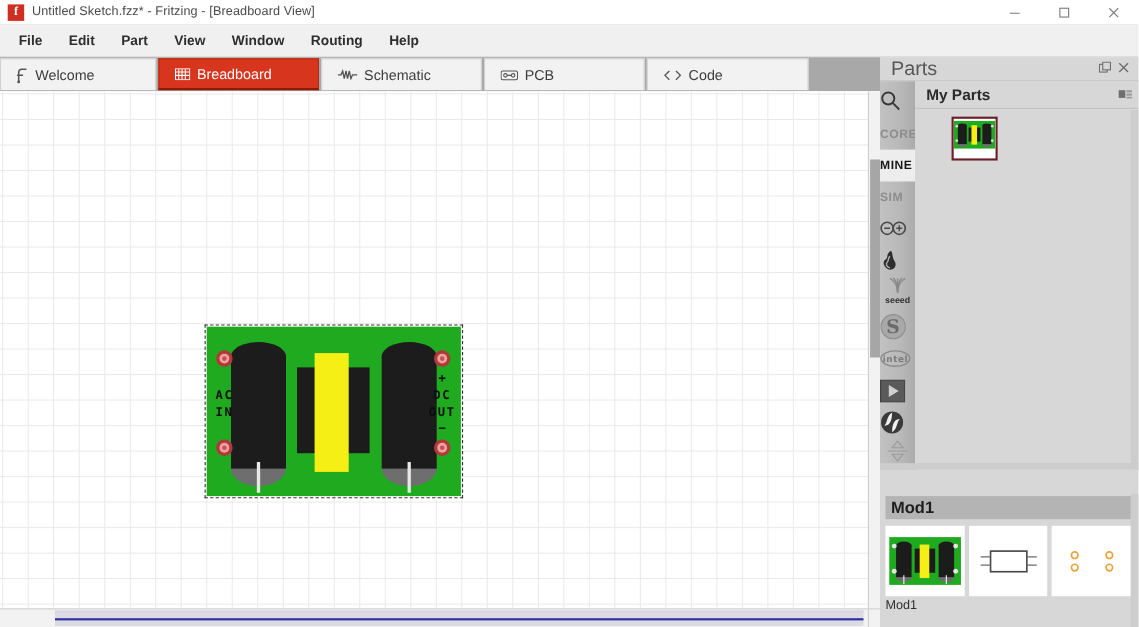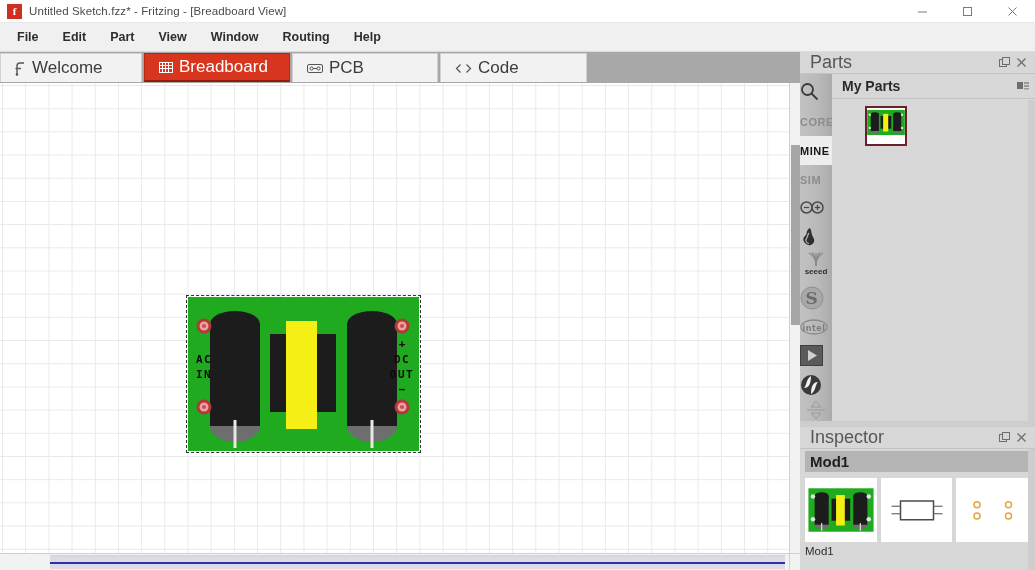--- a/index.html
+++ b/index.html
@@ -51,21 +51,21 @@
   
   .tabbar {
     position: absolute; left: 0; top: 52px; width: 800px; height: 31px;
     background: #a8a8a8;
     display: flex; align-items: flex-start;
   }
   .tab {
     height: 29px; margin-top: 1px;
     display: flex; align-items: center; gap: 6px;
     padding: 0 14px;
-    font-size: 17px; color: #3c3c3c;
+    font-size: 13px; color: #3c3c3c;
     background: #f2f2f2;
     border: 1px solid #d2d2d2;
     border-bottom: none;
     margin-right: 2px;
   }
   .tab.active {
     background: #d8351e; color: #ffffff;
     border: 1px solid #b9290f;
     border-bottom: 2px solid #8e1c06;
   }
@@ -266,20 +266,28 @@
           <line x1="3.5" y1="1" x2="3.5" y2="10" stroke="#fff" stroke-width="1"></line>
           <line x1="6.5" y1="1" x2="6.5" y2="10" stroke="#fff" stroke-width="1"></line>
           <line x1="9.5" y1="1" x2="9.5" y2="10" stroke="#fff" stroke-width="1"></line>
           <line x1="1" y1="3.5" x2="13" y2="3.5" stroke="#fff" stroke-width="1"></line>
           <line x1="1" y1="6.5" x2="13" y2="6.5" stroke="#fff" stroke-width="1"></line>
         </svg>
       </span>
       <span>Breadboard</span>
     </div>
 
+    <div class="tab" style="width:146px">
+      <span class="tab-ico">
+        <svg width="18" height="10" viewBox="0 0 18 10">
+          <polyline points="0,5 3,5 4.5,1.5 6,8.5 7.5,1.5 9,8.5 10.5,1.5 12,8.5 13.5,5 18,5" fill="none" stroke="#555" stroke-width="1.2"></polyline>
+        </svg>
+      </span>
+      <span>Schematic</span>
+    </div>
 
     <div class="tab" style="width:146px">
       <span class="tab-ico">
         <svg width="16" height="11" viewBox="0 0 16 11">
           <rect x="0.5" y="1.5" width="15" height="8" rx="1.5" fill="none" stroke="#555" stroke-width="1"></rect>
           <circle cx="4.5" cy="5.5" r="1.6" fill="none" stroke="#555" stroke-width="1"></circle>
           <circle cx="11.5" cy="5.5" r="1.6" fill="none" stroke="#555" stroke-width="1"></circle>
           <line x1="6.1" y1="5.5" x2="9.9" y2="5.5" stroke="#555" stroke-width="1"></line>
         </svg>
       </span>
@@ -515,37 +523,20 @@
             <div class="parts-vscroll"></div>
           </div>
         </div>
 
       </div>
     </div>
 
     <div class="dock-sep"></div>
 
     <div class="inspector-panel">
-      <div class="panel-head">
-        <span class="panel-title">Inspector</span>
-        <span class="panel-btns">
-          <span>
-            <svg width="11" height="11" viewBox="0 0 11 11">
-              <rect x="0.5" y="2.5" width="7" height="7" fill="none" stroke="#6e6e6e" stroke-width="1"></rect>
-              <rect x="3.5" y="0.5" width="7" height="7" fill="#d7d7d7" stroke="#6e6e6e" stroke-width="1"></rect>
-            </svg>
-          </span>
-          <span>
-            <svg width="11" height="11" viewBox="0 0 11 11">
-              <line x1="1.5" y1="1.5" x2="9.5" y2="9.5" stroke="#6e6e6e" stroke-width="1.2"></line>
-              <line x1="9.5" y1="1.5" x2="1.5" y2="9.5" stroke="#6e6e6e" stroke-width="1.2"></line>
-            </svg>
-          </span>
-        </span>
-      </div>
 
       <div class="insp-name">Mod1</div>
 
       <div class="insp-views">
 
         <div class="insp-view">
           <svg width="66" height="44" viewBox="0 0 233 156">
             <rect x="1" y="1" width="231" height="154" fill="#1faa1f"></rect>
             <ellipse cx="48" cy="130" rx="25" ry="16" fill="#6e6e6e"></ellipse>
             <rect x="23" y="28" width="50" height="102" fill="#1c1c1c"></rect>

